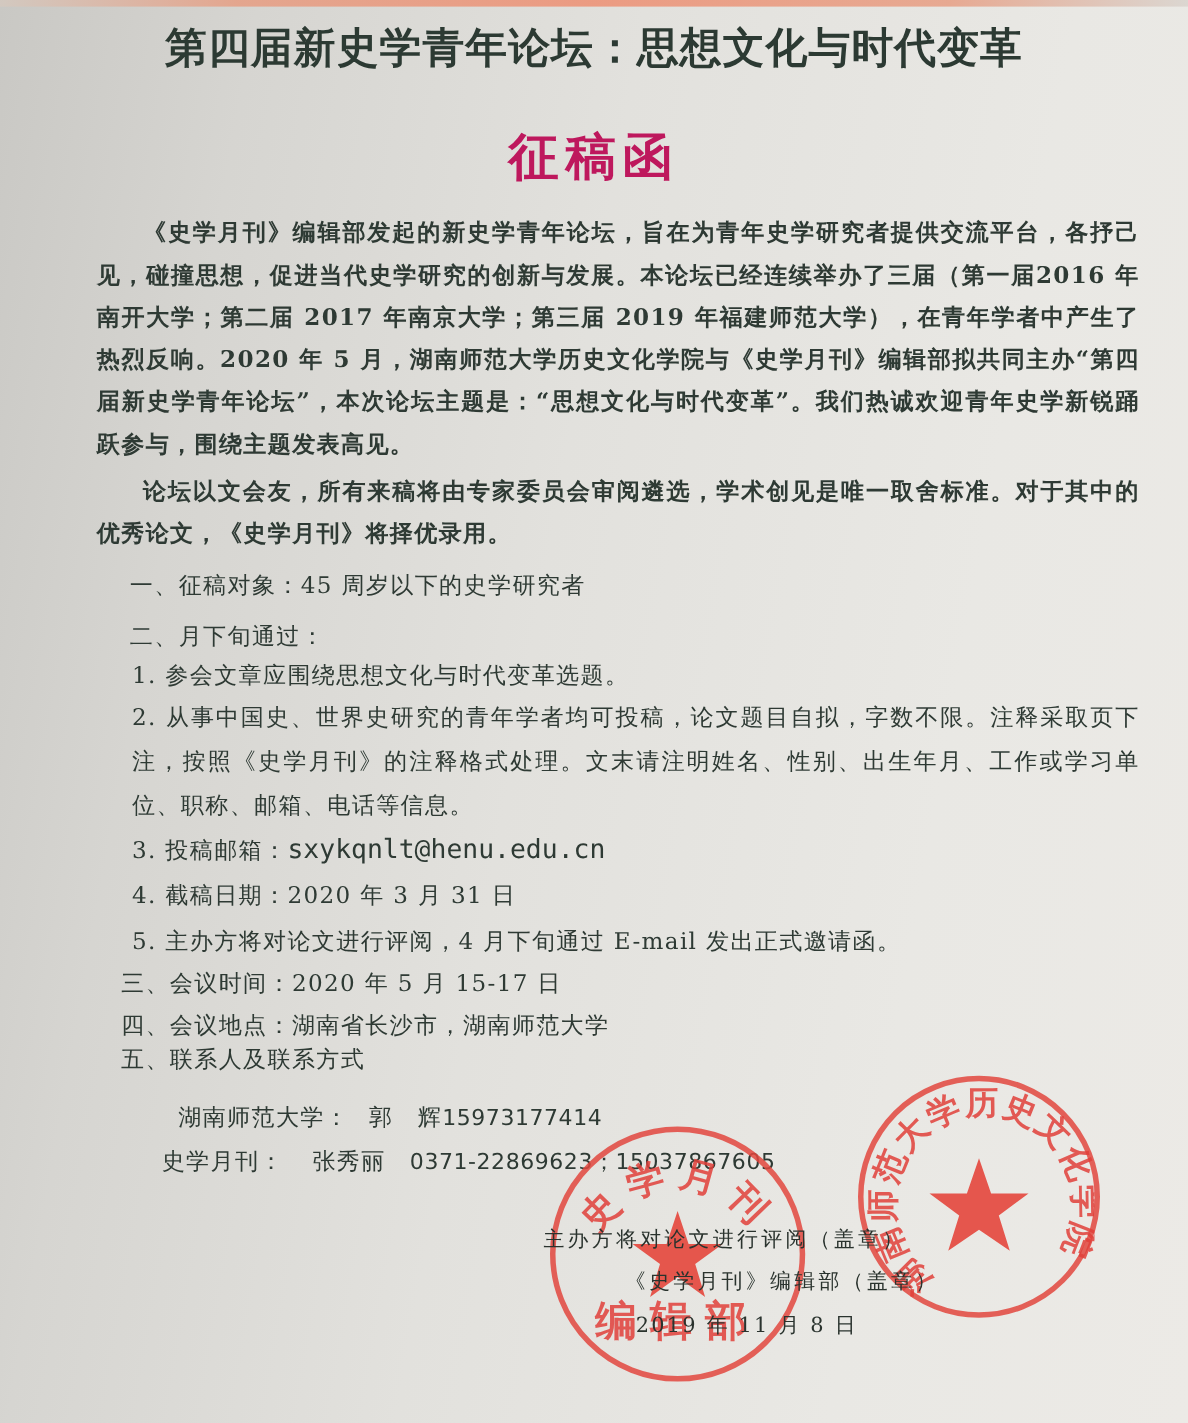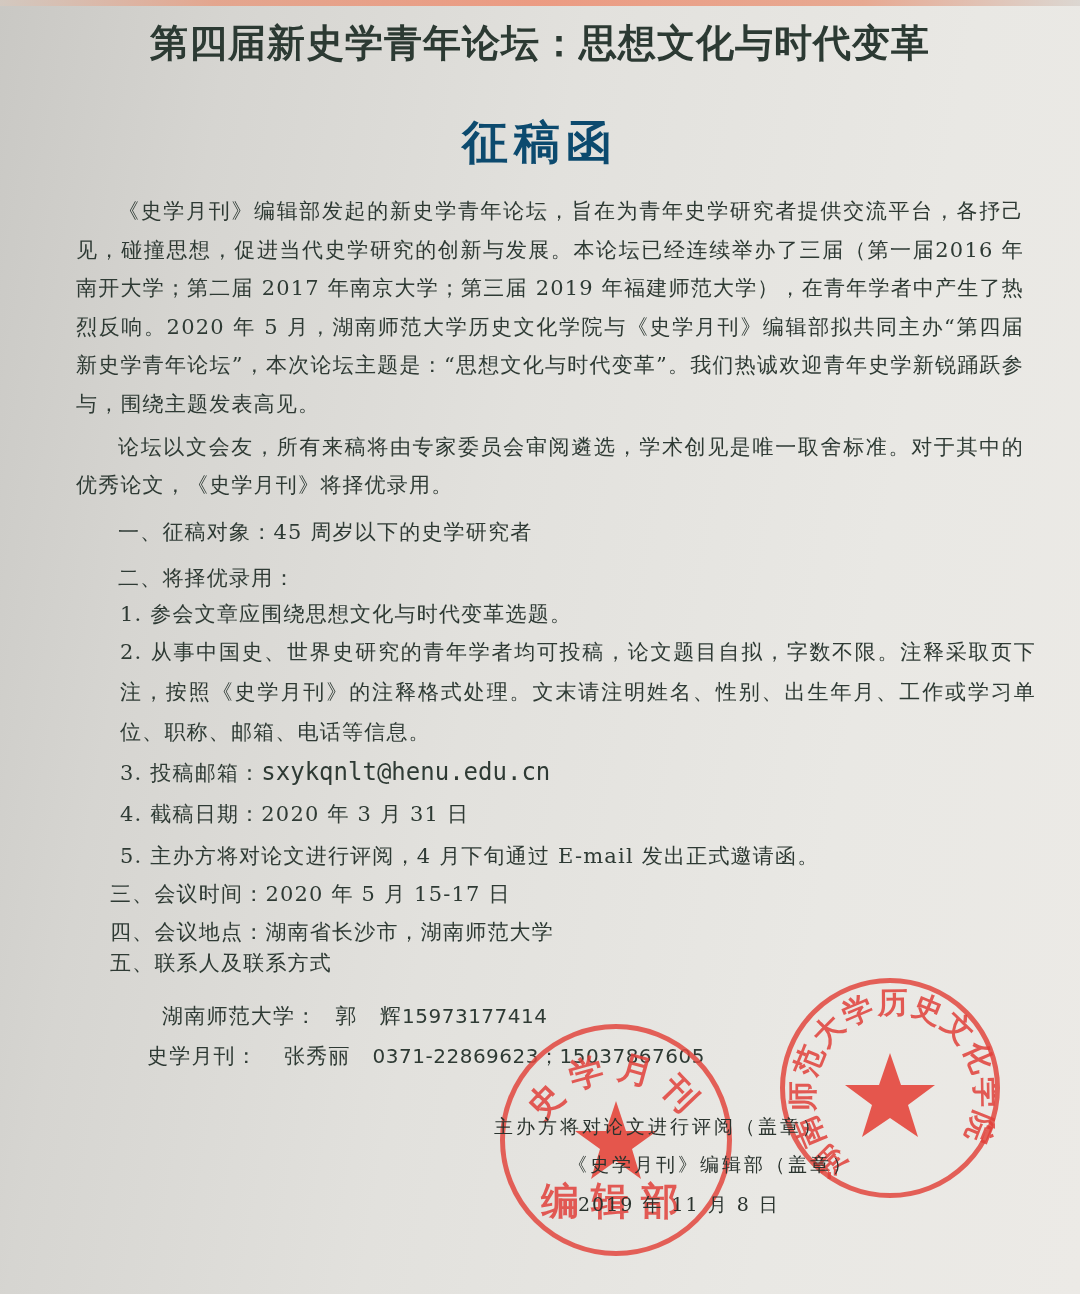--- a/index.html
+++ b/index.html
@@ -18,27 +18,27 @@
     .page { position: absolute; left: 0; top: 0; width: 996px; height: 1294px; }
 
     .title {
       position: absolute; left: 0; top: 18px; width: 1080px;
       text-align: center; font-size: 38px; font-weight: bold;
       letter-spacing: 1px; color: #2c3a33;
     }
     .subtitle {
       position: absolute; left: 0; top: 112px; width: 1080px;
       text-align: center; font-size: 46px; font-weight: bold;
-      letter-spacing: 6px; color: #0c4a6e;
+      letter-spacing: 6px; color: #be185d;
     }
 
     .body-text {
-      position: absolute; left: 76px; top: 192px; width: 948px;
+      position: absolute; left: 88px; top: 192px; width: 948px;
       font-size: 21px; line-height: 38.6px; letter-spacing: 1.2px;
-      text-align: justify; text-align-last: left;
+      text-align: justify; text-align-last: left; font-weight: bold;
     }
     .para { text-indent: 42px; }
     .body-text .para + .para { margin-top: 4px; }
 
     .item { position: absolute; font-size: 21px; letter-spacing: 1.2px; white-space: nowrap; }
     .mono { font-family: "DejaVu Sans Mono", "Liberation Mono", monospace; font-size: 24px; letter-spacing: 0; }
 
     .item-wrap {
       position: absolute; left: 88px; width: 948px;
       font-size: 21px; line-height: 40px; letter-spacing: 1.2px;
@@ -68,21 +68,21 @@
 
   <div class="title">第四届新史学青年论坛：思想文化与时代变革</div>
   <div class="subtitle">征稿函</div>
 
   <div class="body-text">
     <p class="para">《史学月刊》编辑部发起的新史学青年论坛，旨在为青年史学研究者提供交流平台，各抒己见，碰撞思想，促进当代史学研究的创新与发展。本论坛已经连续举办了三届（第一届2016 年南开大学；第二届 2017 年南京大学；第三届 2019 年福建师范大学），在青年学者中产生了热烈反响。2020 年 5 月，湖南师范大学历史文化学院与《史学月刊》编辑部拟共同主办“第四届新史学青年论坛”，本次论坛主题是：“思想文化与时代变革”。我们热诚欢迎青年史学新锐踊跃参与，围绕主题发表高见。</p>
     <p class="para">论坛以文会友，所有来稿将由专家委员会审阅遴选，学术创见是唯一取舍标准。对于其中的优秀论文，《史学月刊》将择优录用。</p>
   </div>
 
   <div class="item" style="left:118px; top:518px;">一、征稿对象：45 周岁以下的史学研究者</div>
-  <div class="item" style="left:118px; top:564px;">二、将择优录用：</div>
+  <div class="item" style="left:118px; top:564px;">二、月下旬通过：</div>
   <div class="item" style="left:120px; top:600px;">1. 参会文章应围绕思想文化与时代变革选题。</div>
 
   <div class="item-wrap" style="top:632px;">
     <p class="first">2. 从事中国史、世界史研究的青年学者均可投稿，论文题目自拟，字数不限。注释采取页下注，按照《史学月刊》的注释格式处理。文末请注明姓名、性别、出生年月、工作或学习单位、职称、邮箱、电话等信息。</p>
   </div>
 
   <div class="item" style="left:120px; top:758px;">
     <span>3. 投稿邮箱：</span><span class="mono">sxykqnlt@henu.edu.cn</span>
   </div>
   <div class="item" style="left:120px; top:800px;">4. 截稿日期：2020 年 3 月 31 日</div>

